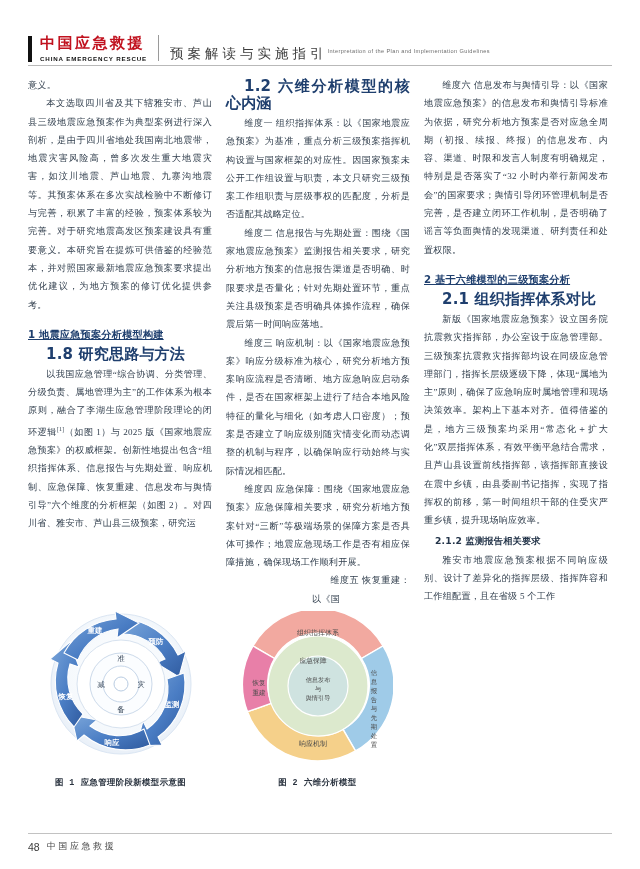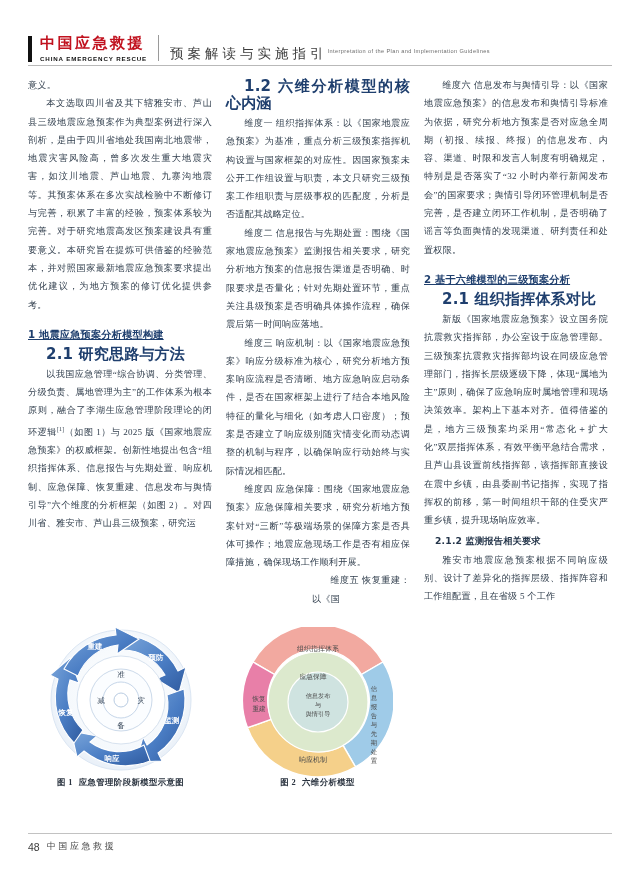--- a/index.html
+++ b/index.html
@@ -165,25 +165,25 @@
     bottom: 6px;
     width: 382px;
     display: flex;
     gap: 12px;
   }
   .figure {
     width: 185px;
     text-align: center;
   }
   .fig-caption {
-    font-family: Liberation Serif, serif;
+    font-family: Liberation Mono, monospace;
     font-size: 8.4px;
     font-weight: bold;
     color: #2b3440;
-    margin-top: 0;
+    margin-top: 16px;
     letter-spacing: 0.4px;
   }
   .fig-caption .fignum { margin-right: 6px; }
 
   .diagram {
     width: 150px;
     height: 150px;
     margin: 0 auto;
     position: relative;
   }
@@ -252,21 +252,21 @@
     <div class="masthead-rule"></div>
   </div>
 
   <div class="columns">
 
     <div class="col">
       <div class="col-inner">
         <p class="para cont">意义。</p>
         <p class="para">本文选取四川省及其下辖雅安市、芦山县三级地震应急预案作为典型案例进行深入剖析，是由于四川省地处我国南北地震带，地震灾害风险高，曾多次发生重大地震灾害，如汶川地震、芦山地震、九寨沟地震等。其预案体系在多次实战检验中不断修订与完善，积累了丰富的经验，预案体系较为完善。对于研究地震高发区预案建设具有重要意义。本研究旨在提炼可供借鉴的经验范本，并对照国家最新地震应急预案要求提出优化建议，为地方预案的修订优化提供参考。</p>
         <h2 class="h-l1">1 地震应急预案分析模型构建</h2>
-        <h3 class="h-l2">2.1 研究思路与方法</h3>
+        <h3 class="h-l2">1.8 研究思路与方法</h3>
         <p class="para"><span>以我国应急管理“综合协调、分类管理、分级负责、属地管理为主”的工作体系为根本原则，融合了李湖生应急管理阶段理论的闭环逻辑</span><span class="sup">[1]</span><span>（如图 1）与 2025 版《国家地震应急预案》的权威框架。创新性地提出包含“组织指挥体系、信息报告与先期处置、响应机制、应急保障、恢复重建、信息发布与舆情引导”六个维度的分析框架（如图 2）。对四川省、雅安市、芦山县三级预案，研究运</span></p>
       </div>
 
       <div class="figure-row">
 
         <div class="figure">
           <div class="diagram">
             <svg viewBox="0 0 150 150" width="150" height="150">
               <defs>
                 <radialGradient id="ringg" cx="50%" cy="45%" r="60%">

